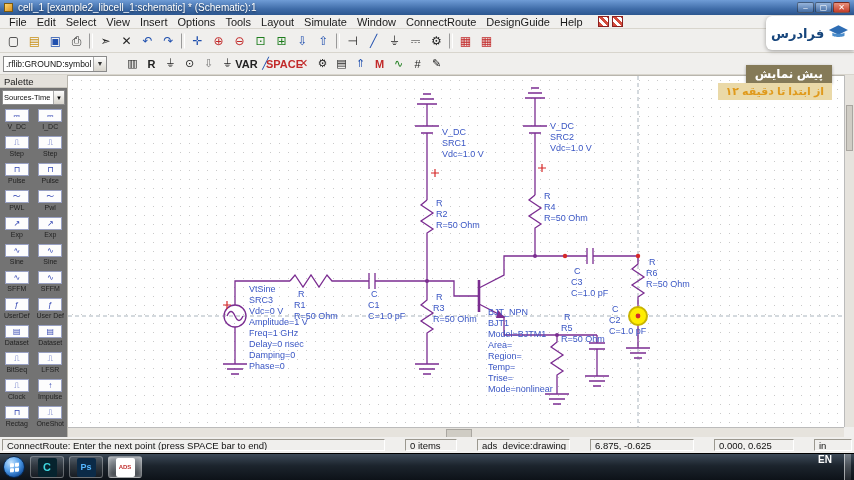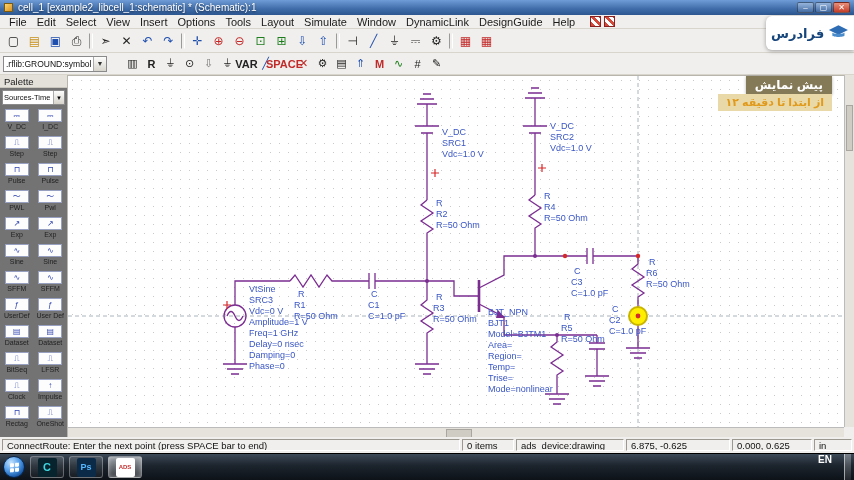--- a/index.html
+++ b/index.html
@@ -67,25 +67,25 @@
   .canvas { position:absolute; left:0; top:0; right:10px; bottom:12px; background:#fff;
     background-image:radial-gradient(circle, #c9c9c9 0.8px, transparent 0.9px);
     background-size:9px 9px; border-top:1px solid #b8b5ad; overflow:hidden; }
   .vscroll { position:absolute; right:0; top:0; width:10px; bottom:12px; background:#e6e3dd; border-left:1px solid #bbb; }
   .vthumb { position:absolute; left:1px; right:1px; top:30px; height:46px; background:#cfccc4; border:1px solid #a9a6a0; }
   .hscroll { position:absolute; left:0; right:10px; bottom:0; height:12px; background:#e6e3dd; border-top:1px solid #bbb; }
   .hthumb { position:absolute; top:1px; bottom:1px; left:378px; width:26px; background:#cfccc4; border:1px solid #a9a6a0; }
 
   
   .statusbar { position:absolute; left:0; right:0; bottom:27px; height:14px; background:#f0efed;
-    display:flex; align-items:center; gap:2px; padding:8px 2px; }
+    display:flex; align-items:center; gap:20px; padding:8px 2px; }
   .seg { border:1px solid; border-color:#9b988f #fff #fff #9b988f; height:12px;
     display:flex; align-items:center; padding:0 4px; font-size:9.5px; color:#111; white-space:nowrap; overflow:hidden; }
   .seg.hint { flex:1; }
-  .seg.w1{ width:52px; } .seg.w2{ width:108px; } .seg.w3{ width:104px; } .seg.w4{ width:80px; } .seg.w5{ width:38px; }
+  .seg.w1{ width:52px; } .seg.w2{ width:93px; } .seg.w3{ width:104px; } .seg.w4{ width:80px; } .seg.w5{ width:38px; }
 
   
   .taskbar { position:absolute; left:0; right:0; bottom:0; height:27px;
     background:linear-gradient(#3d4a58,#1c242d 45%,#0d1218); border-top:1px solid #000;
     display:flex; align-items:center; gap:5px; padding:0 3px; }
   .orb { width:22px; height:22px; border-radius:50%;
     background:radial-gradient(circle at 35% 28%, #c4e4ff, #4f9be8 45%, #1b5aa8 75%, #0b2c5c);
     border:1px solid #06264e; display:flex; align-items:center; justify-content:center; }
   .flag { display:grid; grid-template-columns:4px 4px; grid-template-rows:4px 4px; gap:1px; transform:skewY(-6deg); }
   .flag i { background:#fff; border-radius:1px; }
@@ -101,21 +101,21 @@
   .tray { margin-left:auto; display:flex; gap:12px; }
   .tray-lang { color:#fff; font-size:10px; font-weight:bold; }
   .show-desktop { width:7px; height:27px; border-left:1px solid rgba(255,255,255,.55);
     background:linear-gradient(rgba(255,255,255,.3),rgba(255,255,255,.08)); }
 
   
   .brandbox { position:absolute; top:16px; right:0; width:88px; height:34px; background:#fff;
     border-radius:6px 0 0 6px; box-shadow:0 1px 4px rgba(0,0,0,.35);
     display:flex; align-items:center; justify-content:flex-end; gap:4px; padding:0 5px; z-index:5; }
   .brand-text { color:#17467c; font-weight:bold; font-size:13px; direction:rtl; }
-  .overlayBox { position:absolute; top:76px; right:22px; z-index:5; display:flex; flex-direction:column; align-items:flex-end;text-align:center; }
+  .overlayBox { position:absolute; top:65px; right:22px; z-index:5; display:flex; flex-direction:column; align-items:flex-end;text-align:center; }
   .ovl1 { background:#857a58; color:#fff; font-size:12px; font-weight:bold; padding:2px 9px; direction:rtl;
     box-shadow:0 1px 3px rgba(0,0,0,.3); }
   .ovl2 { background:#ead9a8; color:#e09a1c; font-size:11px; font-weight:bold; padding:2px 8px; direction:rtl; }
 </style>
 </head>
 <body>
 
 <div class="screen">
 
   <div class="titlebar">
@@ -134,21 +134,21 @@
     <span class="menu-item">File</span>
         <span class="menu-item">Edit</span>
         <span class="menu-item">Select</span>
         <span class="menu-item">View</span>
         <span class="menu-item">Insert</span>
         <span class="menu-item">Options</span>
         <span class="menu-item">Tools</span>
         <span class="menu-item">Layout</span>
         <span class="menu-item">Simulate</span>
         <span class="menu-item">Window</span>
-        <span class="menu-item">DynamicLink</span>
+        <span class="menu-item">ConnectRoute</span>
         <span class="menu-item">DesignGuide</span>
         <span class="menu-item">Help</span>
       </div>
     <div class="menu-icons">
 
     <span class="redgrid"></span>
         <span class="redgrid"></span>
       </div>
   </div>
 

